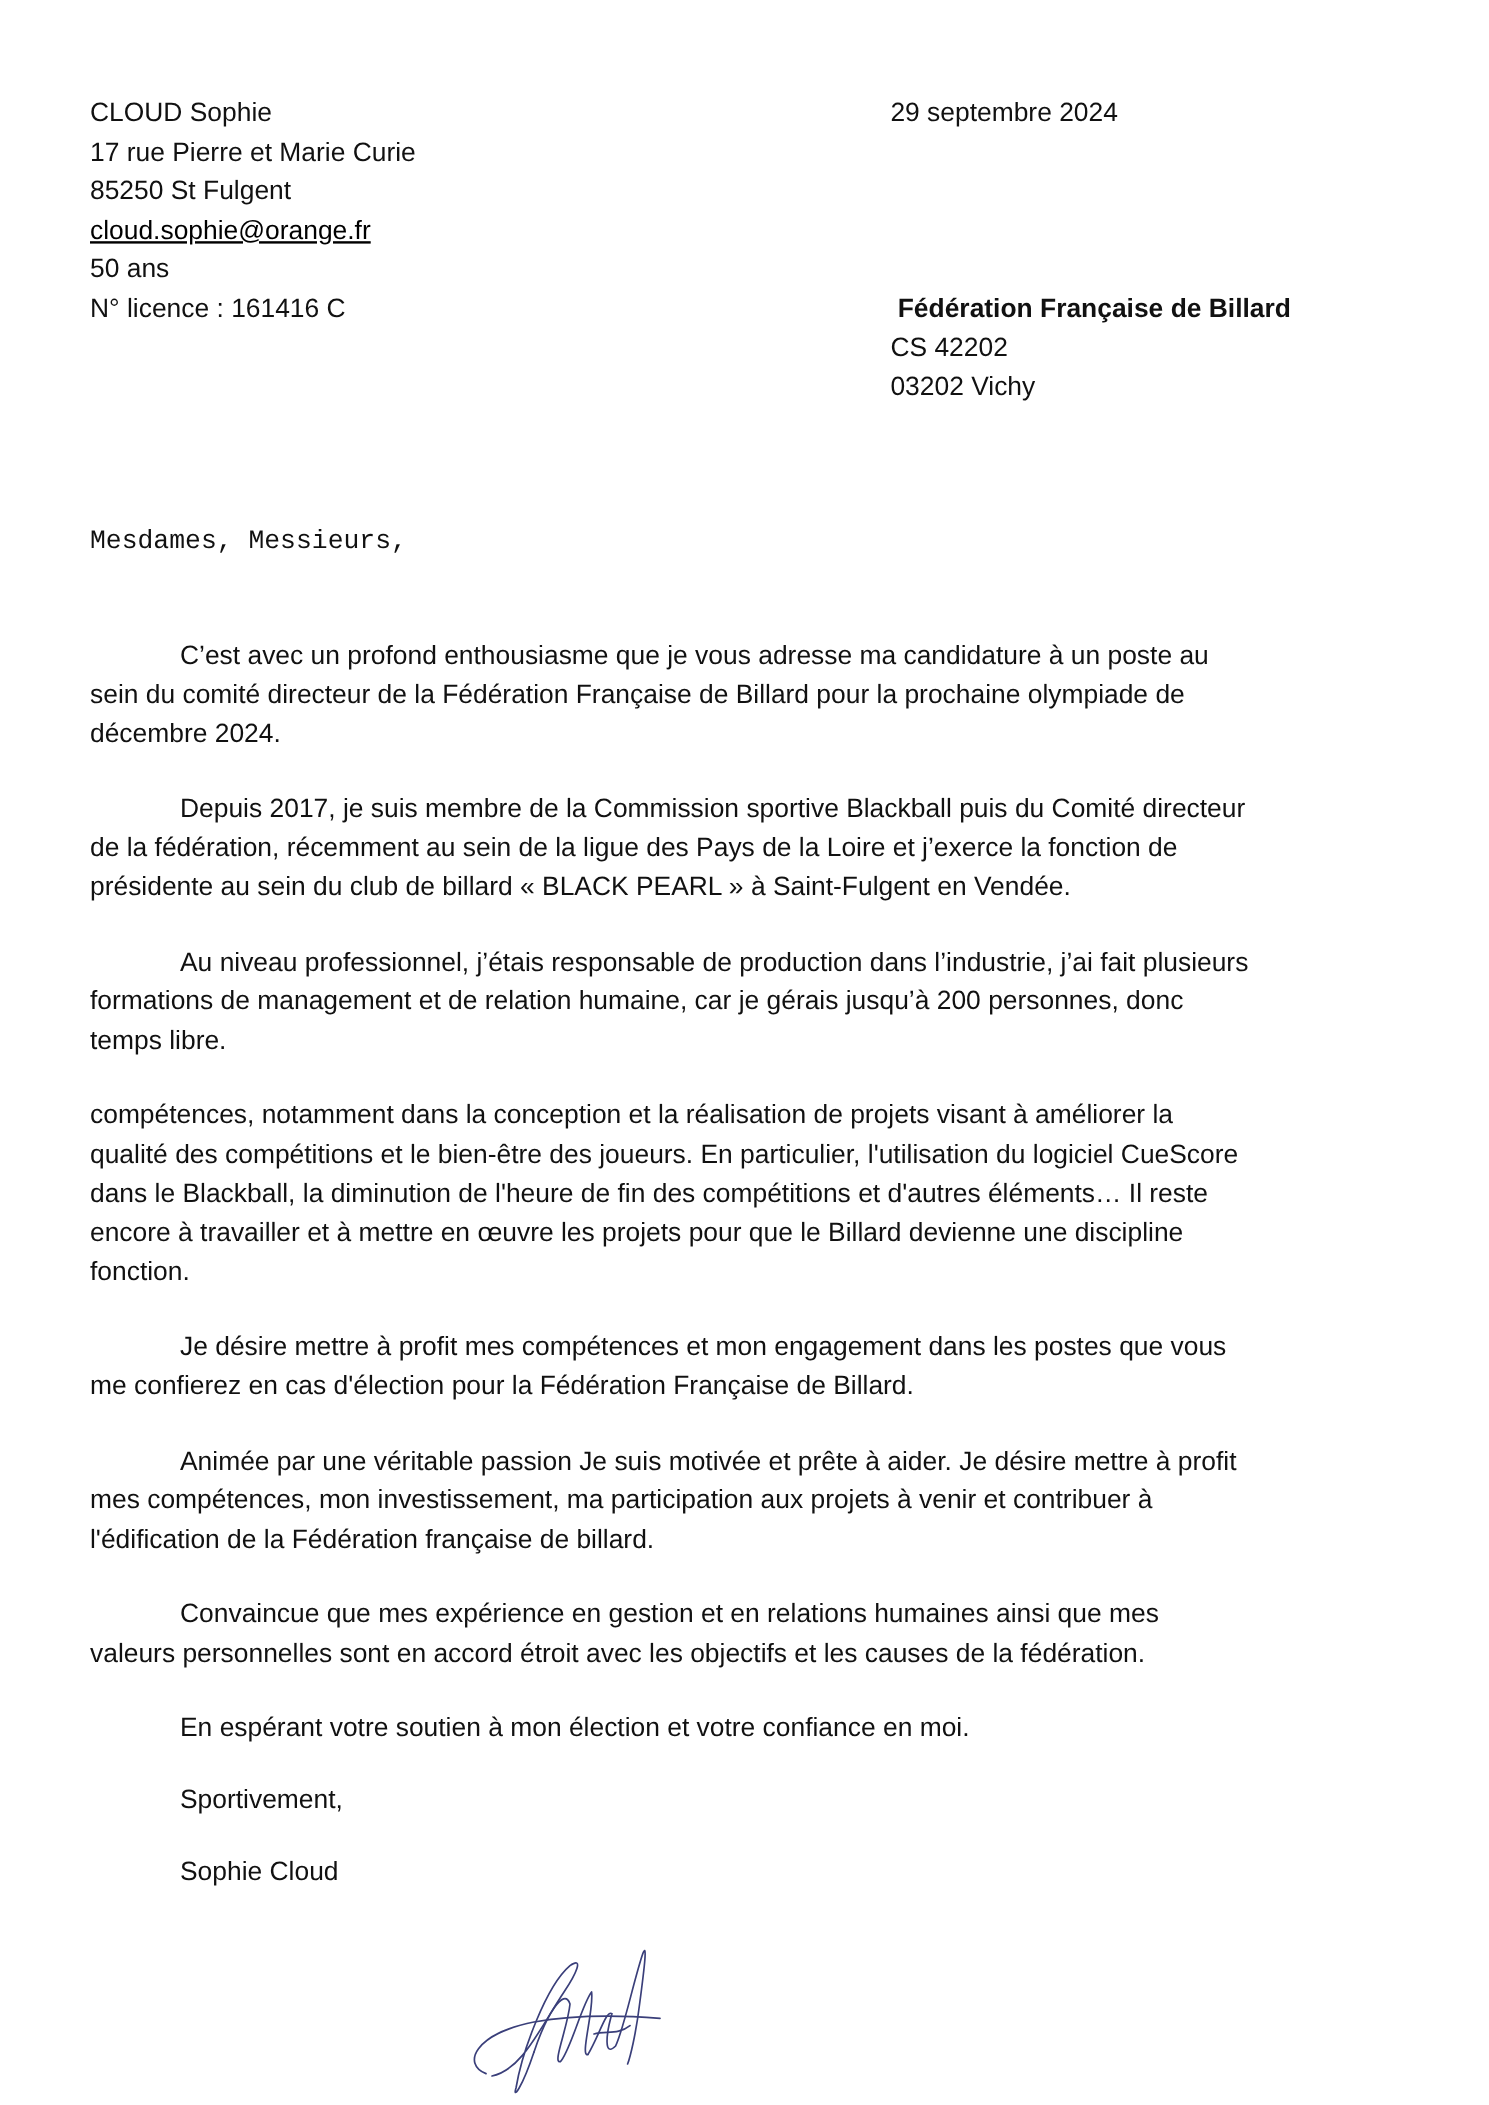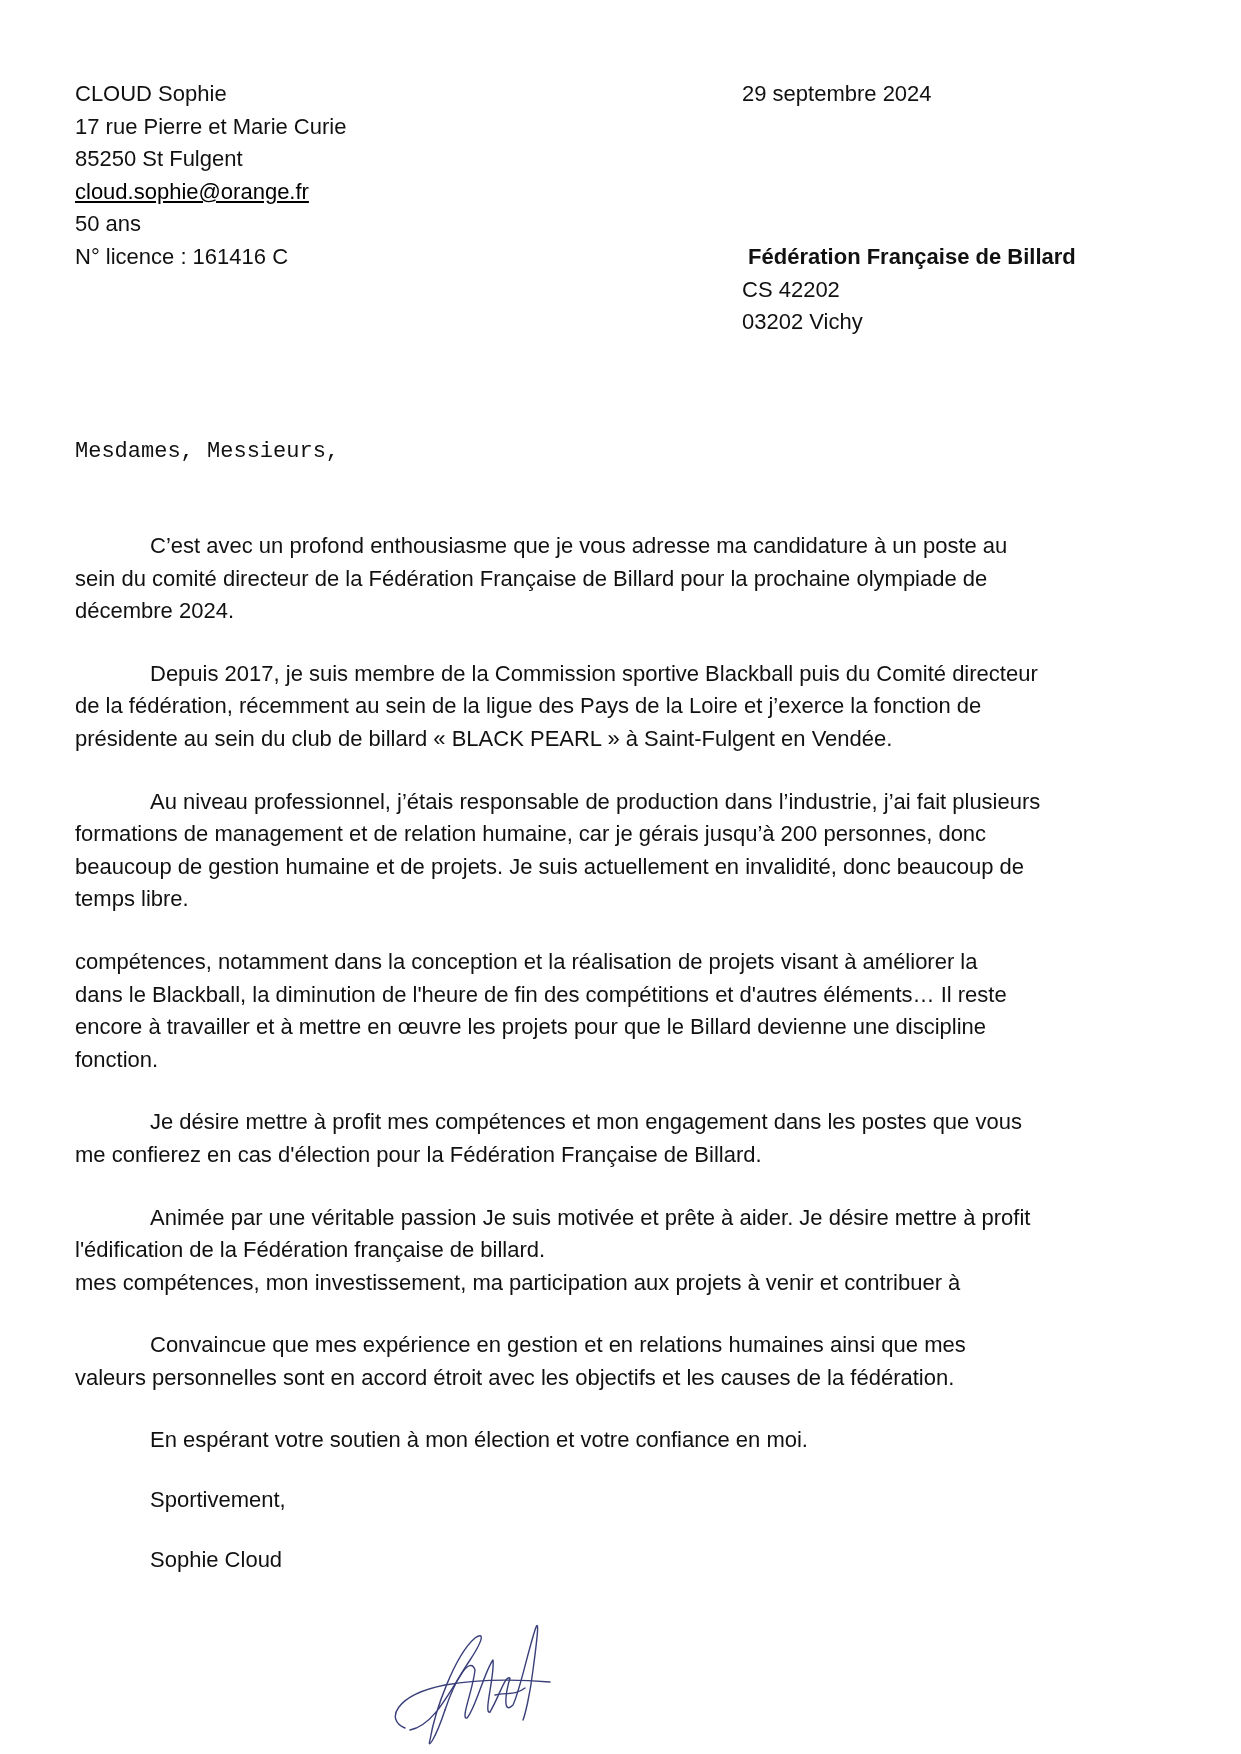--- a/index.html
+++ b/index.html
@@ -53,40 +53,40 @@
       <div class="gap"></div>
       <div>
         <p class="par"><span class="indent"></span><span>Depuis 2017, je suis membre de la Commission sportive Blackball puis du Comité directeur</span></p>
         <p class="par"><span>de la fédération, récemment au sein de la ligue des Pays de la Loire et j’exerce la fonction de</span></p>
         <p class="par"><span>présidente au sein du club de billard « BLACK PEARL » à Saint-Fulgent en Vendée.</span></p>
       </div>
       <div class="gap"></div>
       <div>
         <p class="par"><span class="indent"></span><span>Au niveau professionnel, j’étais responsable de production dans l’industrie, j’ai fait plusieurs</span></p>
         <p class="par"><span>formations de management et de relation humaine, car je gérais jusqu’à 200 personnes, donc</span></p>
-        <p class="par"><span>beaucoup de gestion humaine et de projets. Je suis actuellement en invalidité, donc beaucoup de</span></p>
         <p class="par"><span>temps libre.</span></p>
       </div>
       <div class="gap"></div>
       <div>
         <p class="par"><span>compétences, notamment dans la conception et la réalisation de projets visant à améliorer la</span></p>
+        <p class="par"><span>qualité des compétitions et le bien-être des joueurs. En particulier, l'utilisation du logiciel CueScore</span></p>
         <p class="par"><span>dans le Blackball, la diminution de l'heure de fin des compétitions et d'autres éléments… Il reste</span></p>
         <p class="par"><span>encore à travailler et à mettre en œuvre les projets pour que le Billard devienne une discipline</span></p>
         <p class="par"><span>fonction.</span></p>
       </div>
       <div class="gap"></div>
       <div>
         <p class="par"><span class="indent"></span><span>Je désire mettre à profit mes compétences et mon engagement dans les postes que vous</span></p>
         <p class="par"><span>me confierez en cas d'élection pour la Fédération Française de Billard.</span></p>
       </div>
       <div class="gap"></div>
       <div>
         <p class="par"><span class="indent"></span><span>Animée par une véritable passion Je suis motivée et prête à aider. Je désire mettre à profit</span></p>
+        <p class="par"><span>mes compétences, mon investissement, ma participation aux projets à venir et contribuer à</span></p>
         <p class="par"><span>l'édification de la Fédération française de billard.</span></p>
-        <p class="par"><span>mes compétences, mon investissement, ma participation aux projets à venir et contribuer à</span></p>
       </div>
       <div class="gap"></div>
       <div>
         <p class="par"><span class="indent"></span><span>Convaincue que mes expérience en gestion et en relations humaines ainsi que mes</span></p>
         <p class="par"><span>valeurs personnelles sont en accord étroit avec les objectifs et les causes de la fédération.</span></p>
       </div>
     </div>
 
   <div class="gap"></div>
   <p class="closing">En espérant votre soutien à mon élection et votre confiance en moi.</p>

